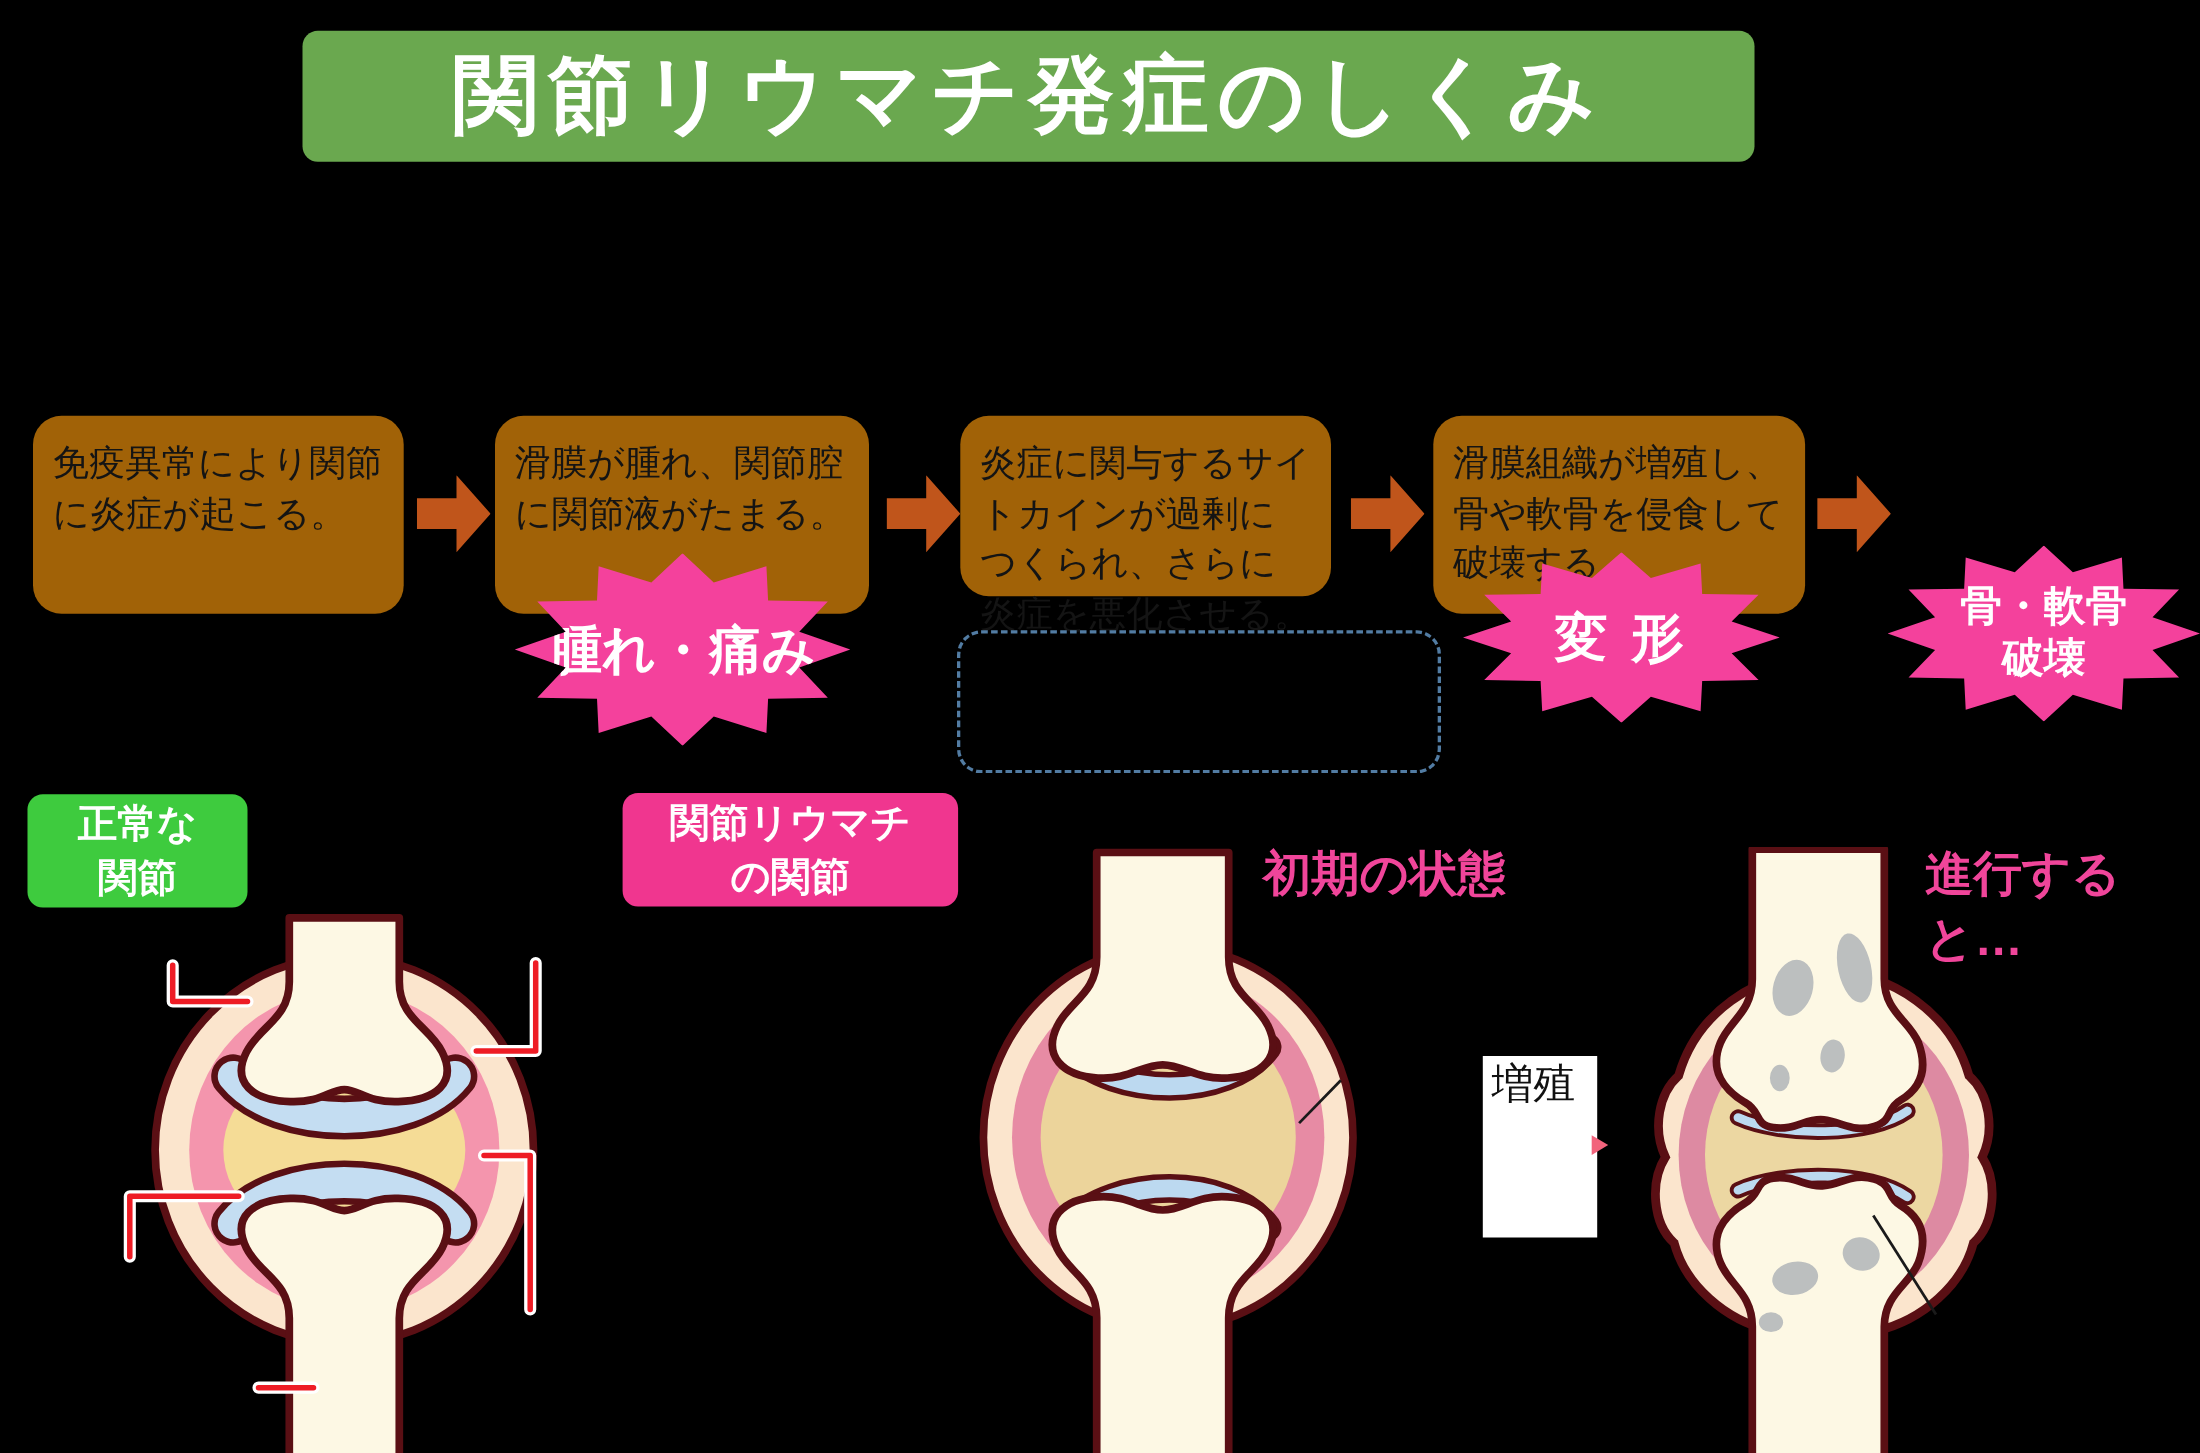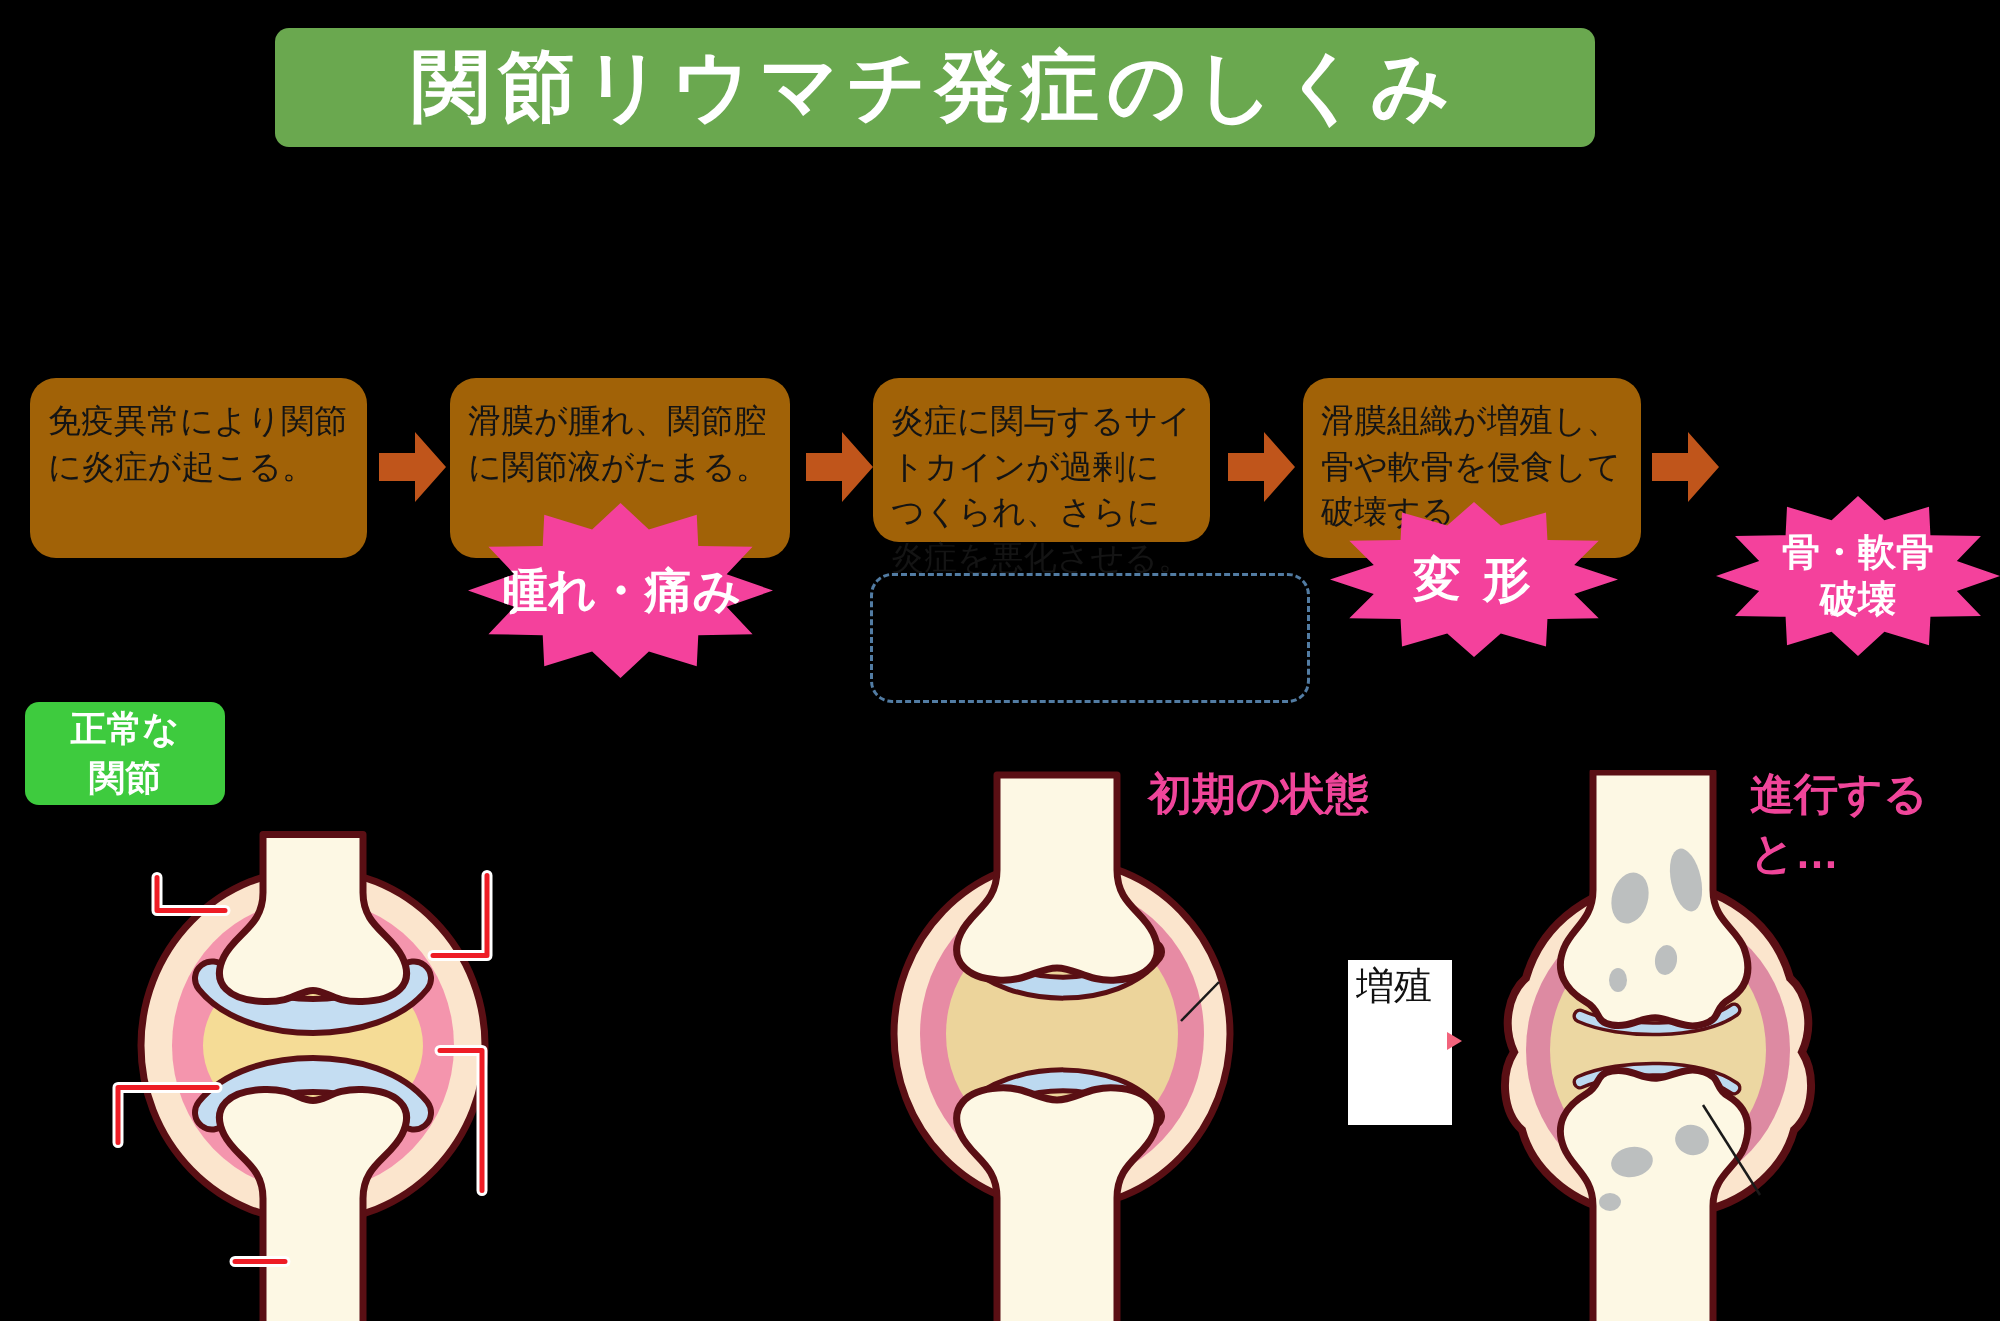--- a/index.html
+++ b/index.html
@@ -35,21 +35,21 @@
   #burst-swelling{left:468px;top:503px;width:305px;height:175px;font-size:48px;font-family:Liberation Serif, serif;}
   #burst-deform{left:1330px;top:502px;width:288px;height:155px;font-size:48px;letter-spacing:4px;}
   #burst-destruction{left:1716px;top:496px;width:284px;height:160px;font-size:38px;line-height:1.25;}
   
   #annotation-dashed-box{
     left:870px;top:573px;width:440px;height:130px;border:3px dashed #527ca3;border-radius:22px;box-sizing:border-box;
   }
   
   .joint-tag{
     border-radius:14px;color:#fff;font-size:36px;font-weight:600;line-height:1.35;
-    display:flex;align-items:center;justify-content:center;text-align:center;
+    display:flex;align-items:center;justify-content:center;text-align:center;margin-top:20px;
   }
   #normal-joint-label{left:25px;top:702px;width:200px;height:103px;background:#3ecb3e;}
   #ra-joint-label{left:566px;top:701px;width:305px;height:103px;background:#f0368f;}
   .pink-caption{color:#f0459a;font-size:44px;font-weight:700;}
   #early-stage-label{left:1148px;top:765px;}
   #progression-label{left:1750px;top:765px;}
   
   #proliferation-note{
     left:1348px;top:960px;width:104px;height:165px;background:#fff;color:#111;
     font-size:38px;padding:6px 8px;box-sizing:border-box;line-height:1.1;
@@ -104,20 +104,24 @@
   <div class="abs burst" id="burst-destruction">
     <span class="prewrap">骨・軟骨
 破壊</span>
   </div>
 
   <div class="abs" id="annotation-dashed-box"></div>
 
   <div class="abs joint-tag" id="normal-joint-label">
     <span class="prewrap">正常な
 関節</span>
+  </div>
+  <div class="abs joint-tag" id="ra-joint-label">
+    <span class="prewrap">関節リウマチ
+の関節</span>
   </div>
 
   <svg class="abs" style="left:100px;top:830px;" width="400" height="491" viewBox="0 0 400 490">
     <ellipse cx="213" cy="215" rx="172" ry="176" fill="#fbe5cd" stroke="#5a0f14" stroke-width="7"></ellipse>
     <ellipse cx="213" cy="215" rx="141" ry="146" fill="#f495ad"></ellipse>
     <ellipse cx="213" cy="215" rx="110" ry="88" fill="#f5dc96"></ellipse>
     <g>
       <path d="M 112 148 C 152 198 274 198 314 148" fill="none" stroke="#5a0f14" stroke-width="40" stroke-linecap="round"></path>
       <path d="M 112 148 C 152 198 274 198 314 148" fill="none" stroke="#c4ddf2" stroke-width="28" stroke-linecap="round"></path>
     </g>

